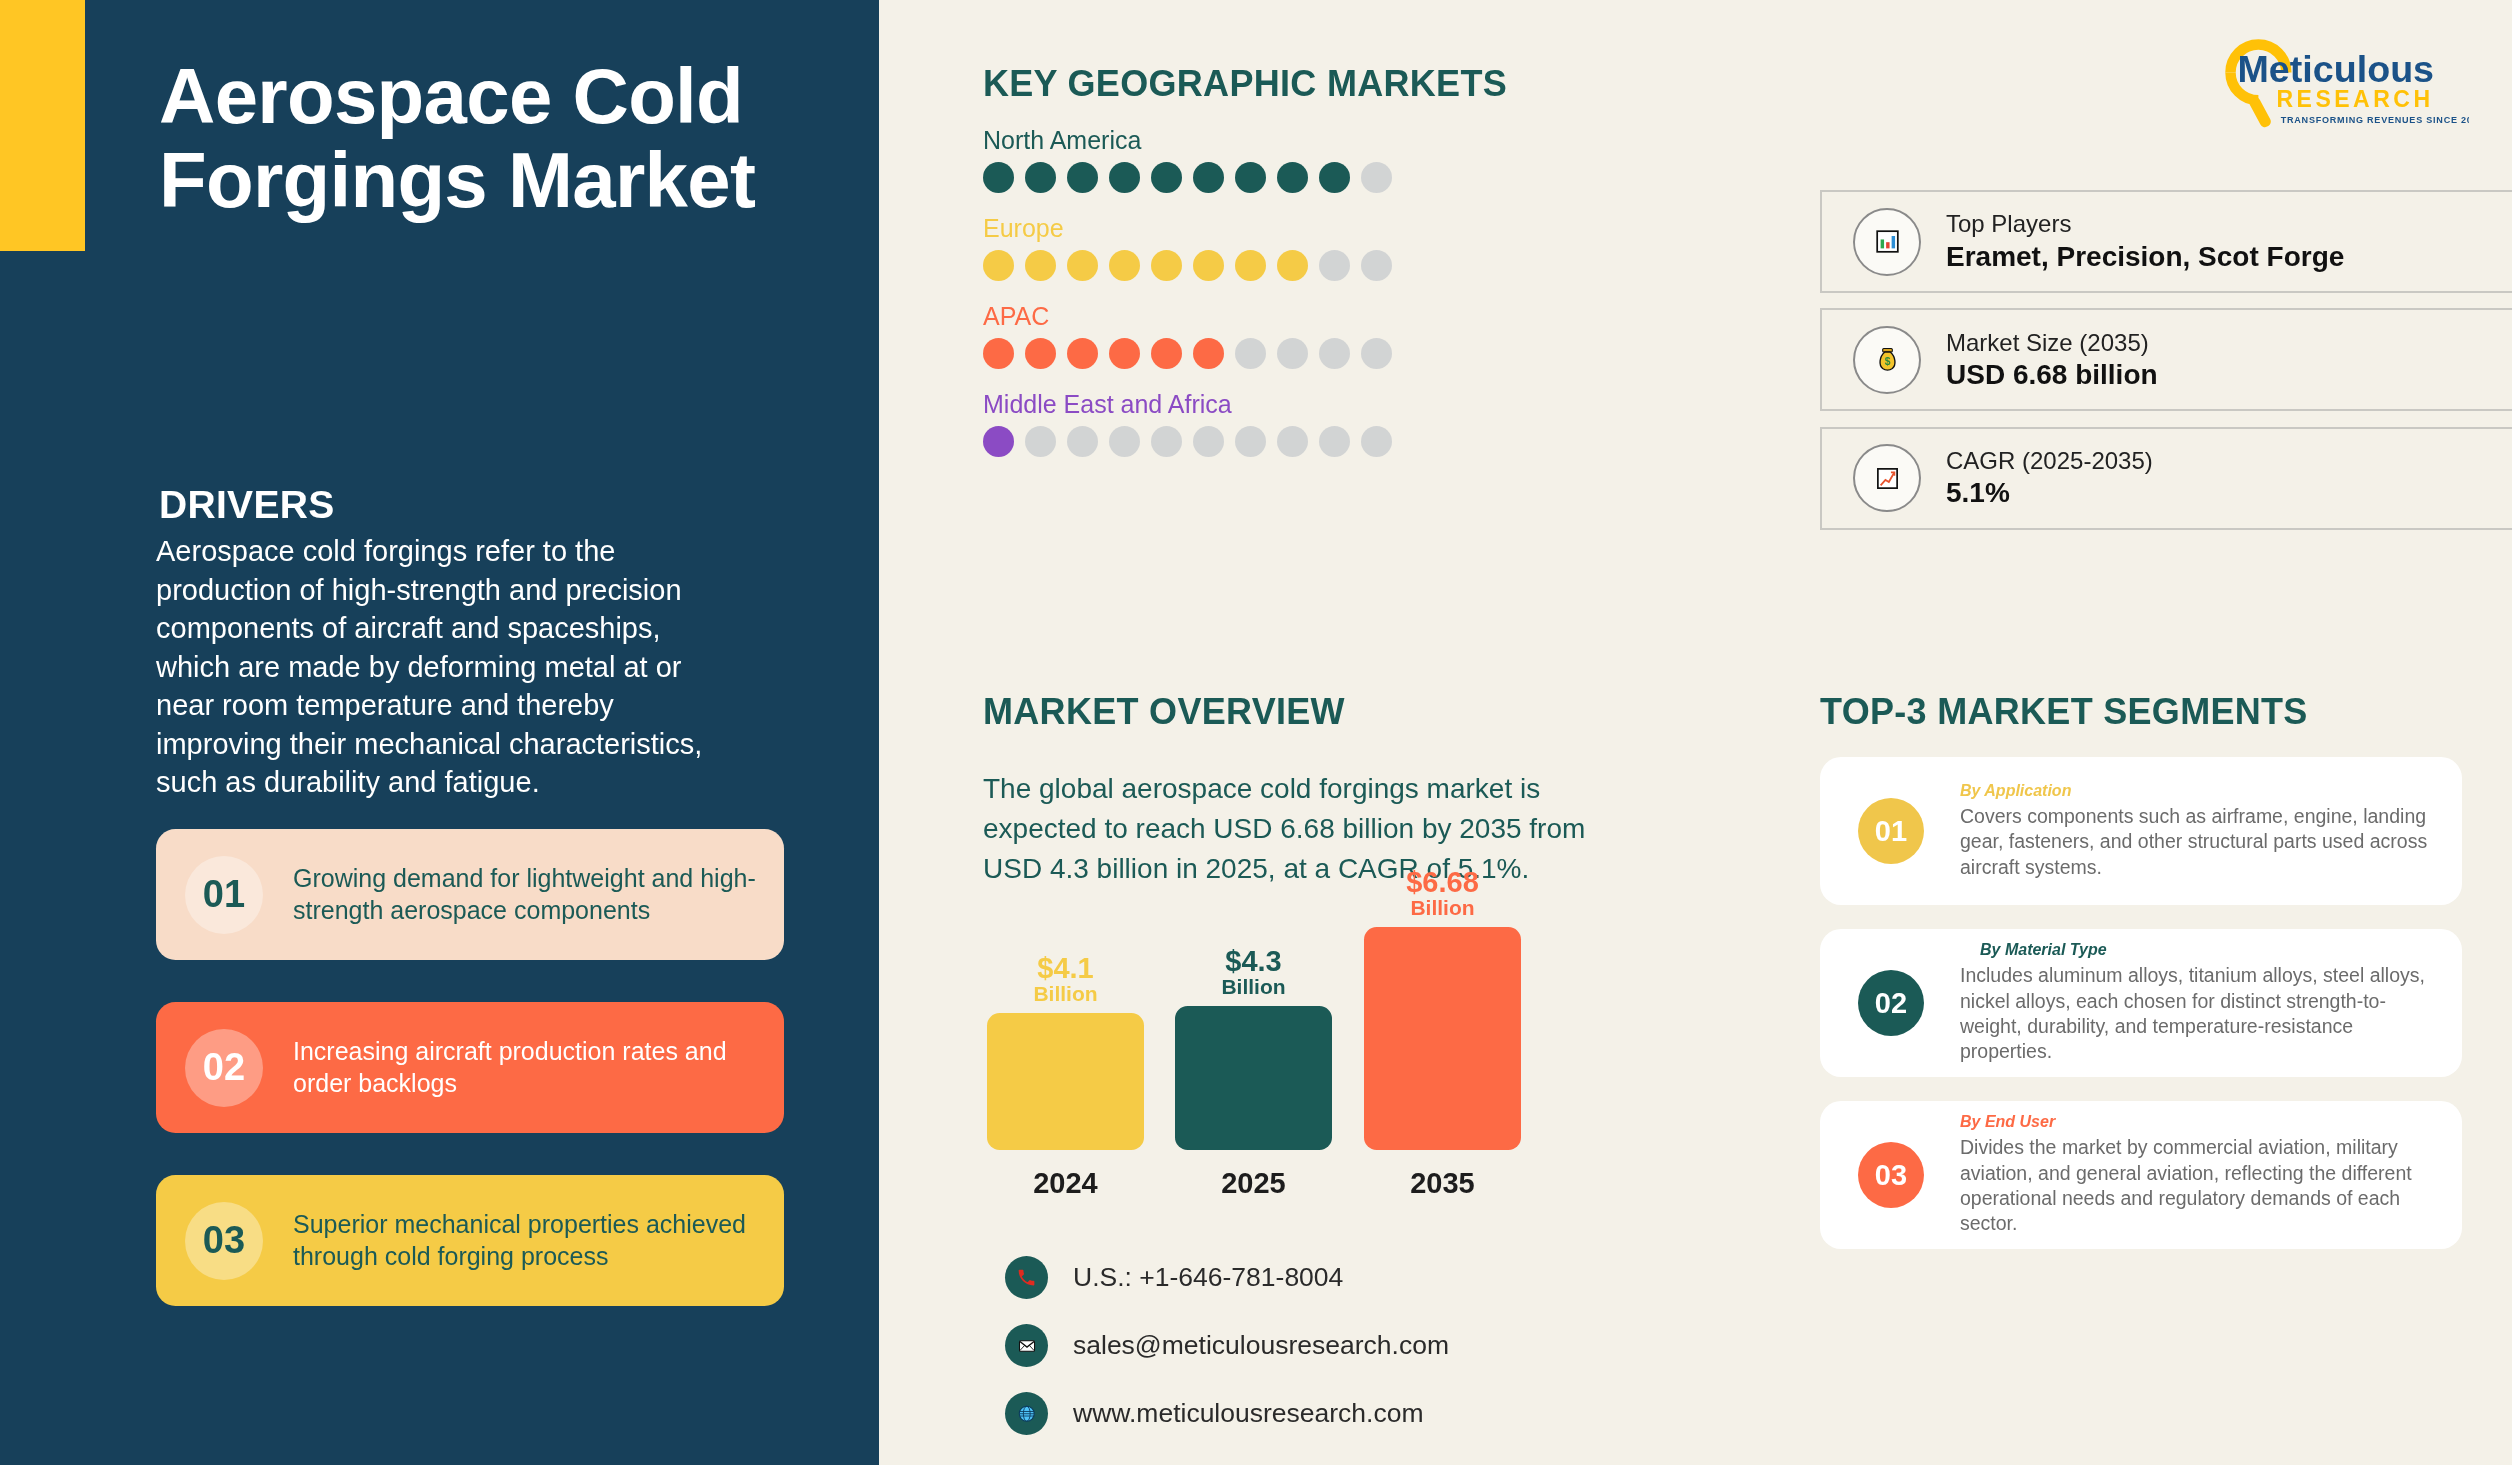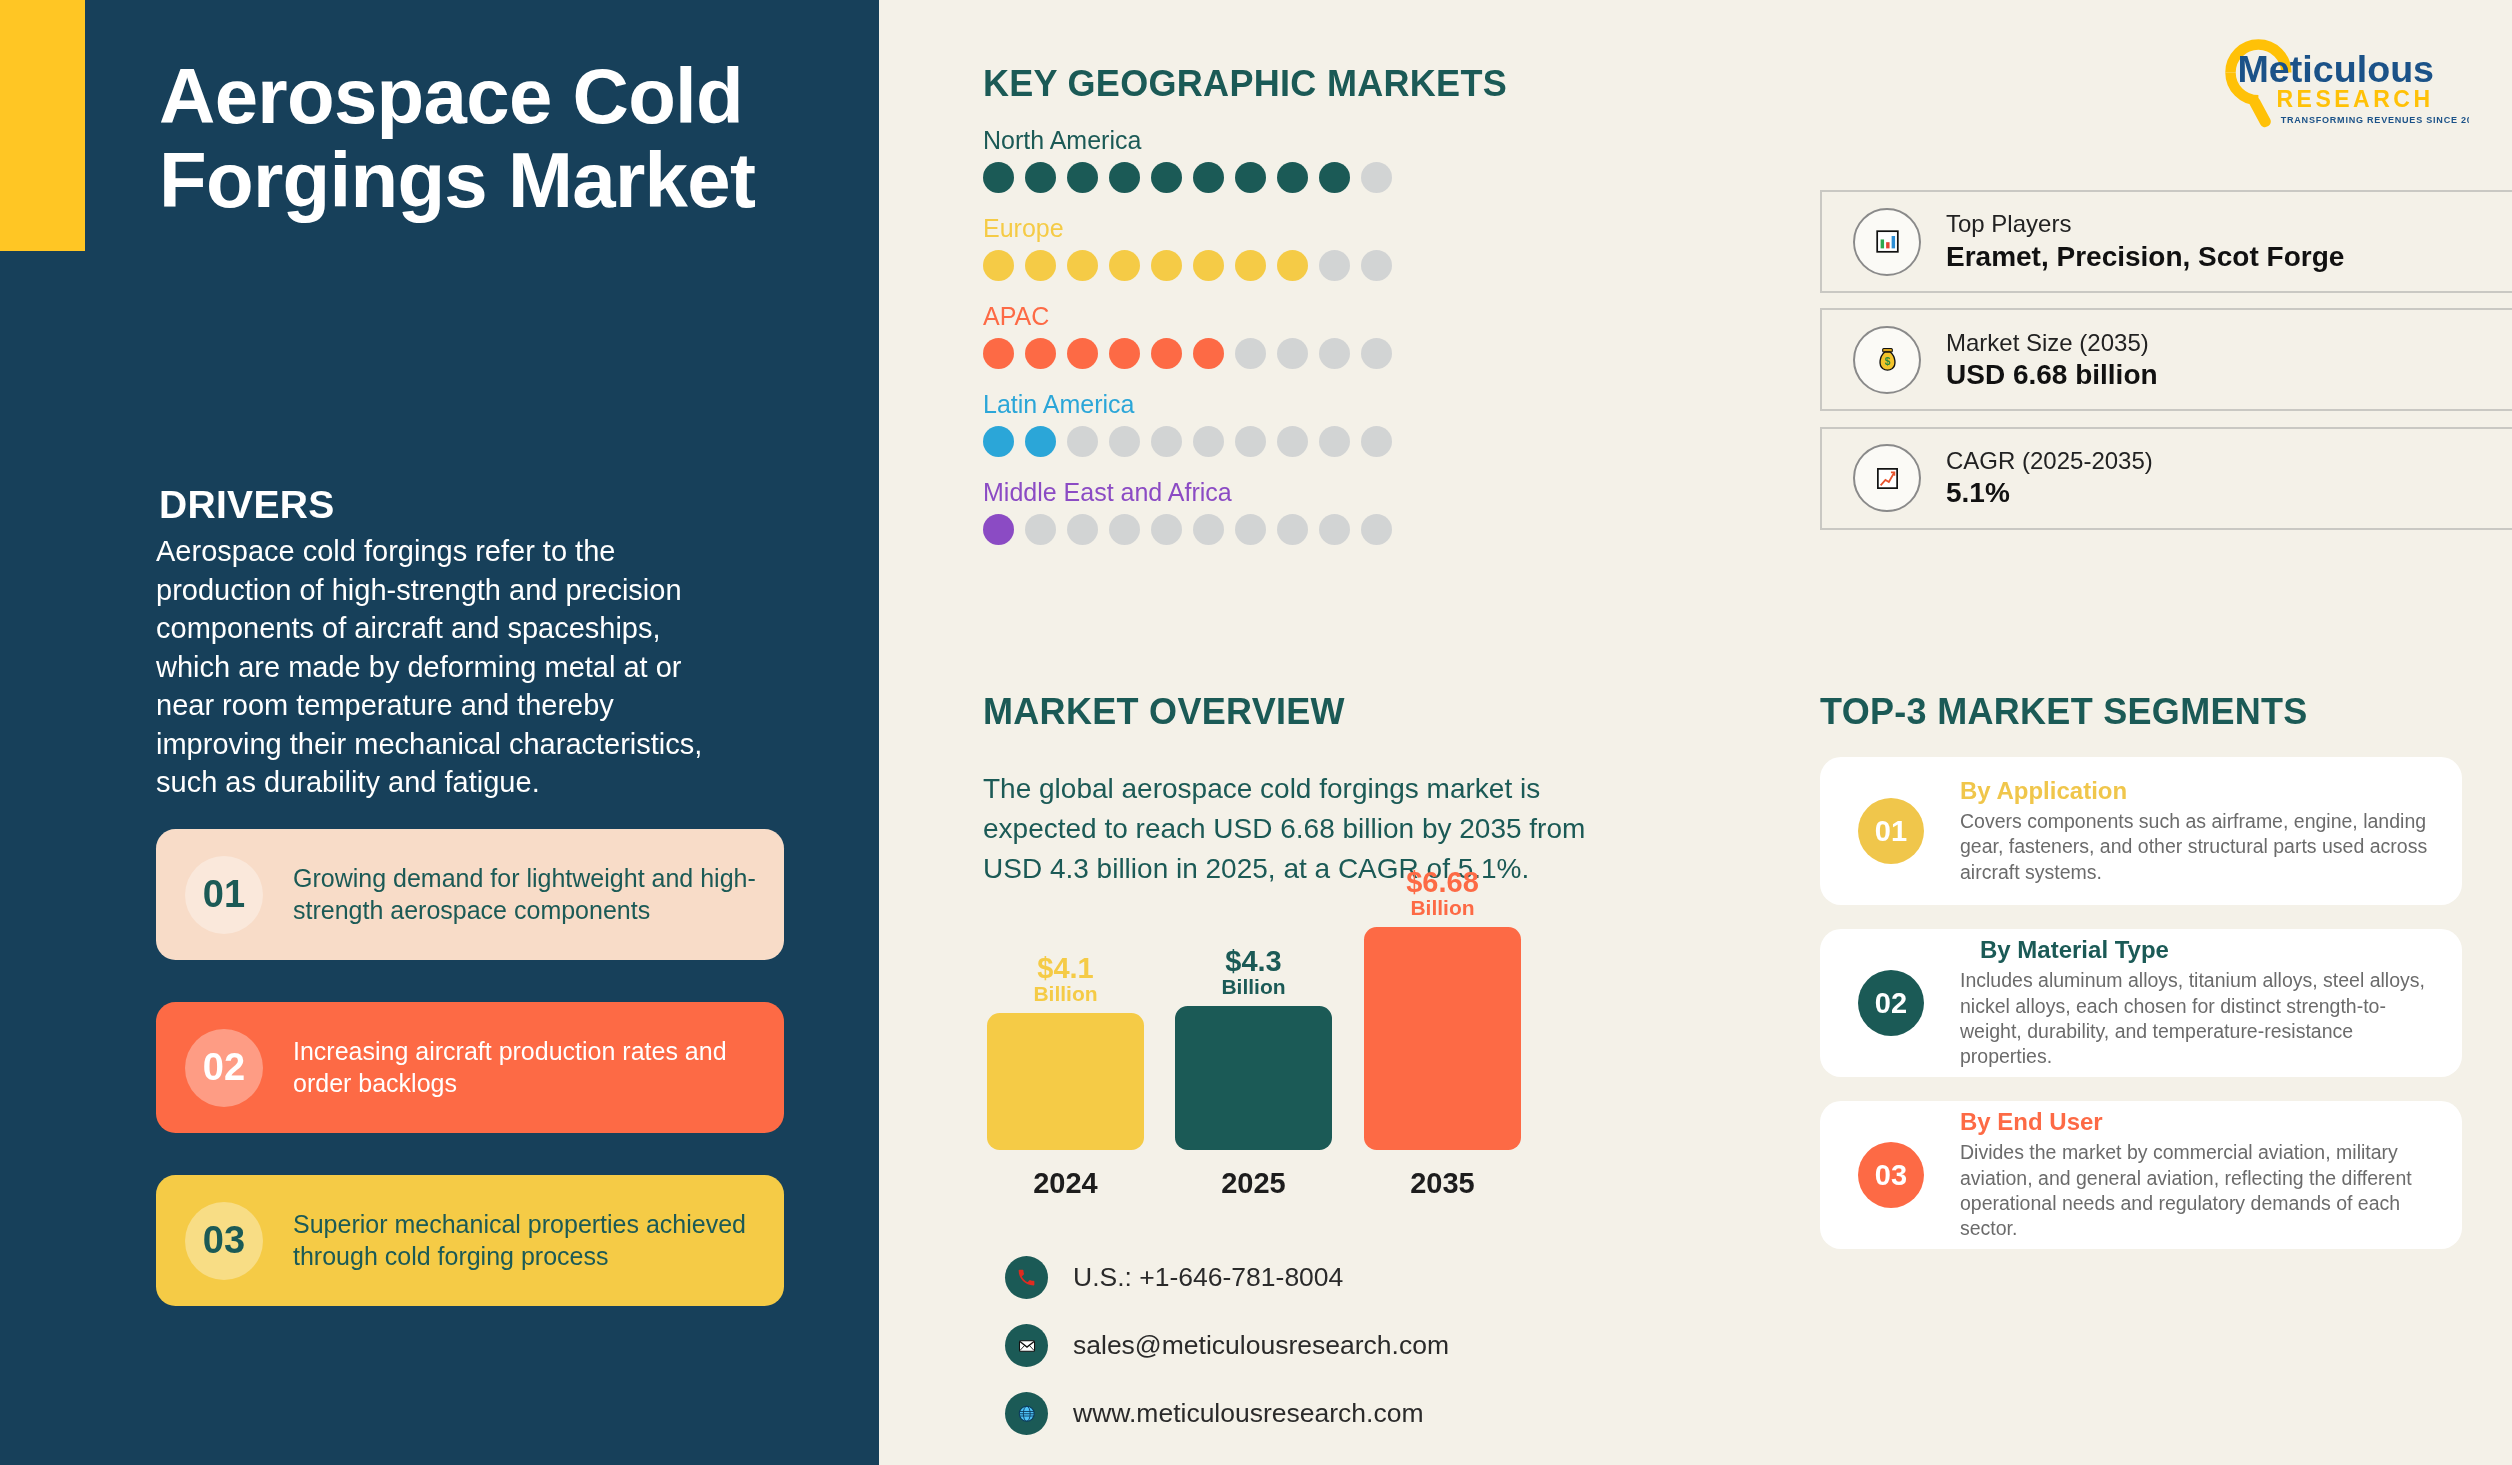--- a/index.html
+++ b/index.html
@@ -202,21 +202,21 @@
     position: absolute;
     left: 38px;
     width: 66px; height: 66px;
     border-radius: 50%;
     display: flex; align-items: center; justify-content: center;
     color: #FFFFFF;
     font-size: 29px;
     font-weight: 700;
   }
   .seg-body { position: absolute; left: 140px; width: 475px; }
-  .seg-title { font-size: 24px; font-weight: 700; margin-bottom: 4.2px; }
+  .seg-title { font-size: 16px; font-weight: 700; margin-bottom: 4.2px; font-style: italic; }
   .seg-desc { font-size: 19.5px; color: #6B6B6B; line-height: 1.30; }
   #seg-1 .seg-badge { background: #F0C64B; }
   #seg-1 .seg-title { color: #F0C64B; }
   #seg-2 .seg-badge { background: #1B5A56; }
   #seg-2 .seg-title { color: #1B5A56; margin-left: 20px; }
   #seg-3 .seg-badge { background: #FD6A45; }
   #seg-3 .seg-title { color: #FD6A45; }
 </style>
 </head>
 <body>
@@ -303,35 +303,20 @@
           <span class="dot" style="background: rgb(253, 106, 69);"></span>
           <span class="dot" style="background: rgb(253, 106, 69);"></span>
           <span class="dot" style="background: rgb(253, 106, 69);"></span>
           <span class="dot" style="background: rgb(210, 212, 212);"></span>
           <span class="dot" style="background: rgb(210, 212, 212);"></span>
           <span class="dot" style="background: rgb(210, 212, 212);"></span>
           <span class="dot" style="background: rgb(210, 212, 212);"></span>
         </div>
       </div>
       <div class="region-block">
-        <div class="region-name" style="color: rgb(43, 166, 216);">Latin America</div>
-        <div class="dot-row">
-          <span class="dot" style="background: rgb(43, 166, 216);"></span>
-          <span class="dot" style="background: rgb(43, 166, 216);"></span>
-          <span class="dot" style="background: rgb(210, 212, 212);"></span>
-          <span class="dot" style="background: rgb(210, 212, 212);"></span>
-          <span class="dot" style="background: rgb(210, 212, 212);"></span>
-          <span class="dot" style="background: rgb(210, 212, 212);"></span>
-          <span class="dot" style="background: rgb(210, 212, 212);"></span>
-          <span class="dot" style="background: rgb(210, 212, 212);"></span>
-          <span class="dot" style="background: rgb(210, 212, 212);"></span>
-          <span class="dot" style="background: rgb(210, 212, 212);"></span>
-        </div>
-      </div>
-      <div class="region-block">
         <div class="region-name" style="color: rgb(139, 75, 196);">Middle East and Africa</div>
         <div class="dot-row">
           <span class="dot" style="background: rgb(139, 75, 196);"></span>
           <span class="dot" style="background: rgb(210, 212, 212);"></span>
           <span class="dot" style="background: rgb(210, 212, 212);"></span>
           <span class="dot" style="background: rgb(210, 212, 212);"></span>
           <span class="dot" style="background: rgb(210, 212, 212);"></span>
           <span class="dot" style="background: rgb(210, 212, 212);"></span>
           <span class="dot" style="background: rgb(210, 212, 212);"></span>
           <span class="dot" style="background: rgb(210, 212, 212);"></span>

